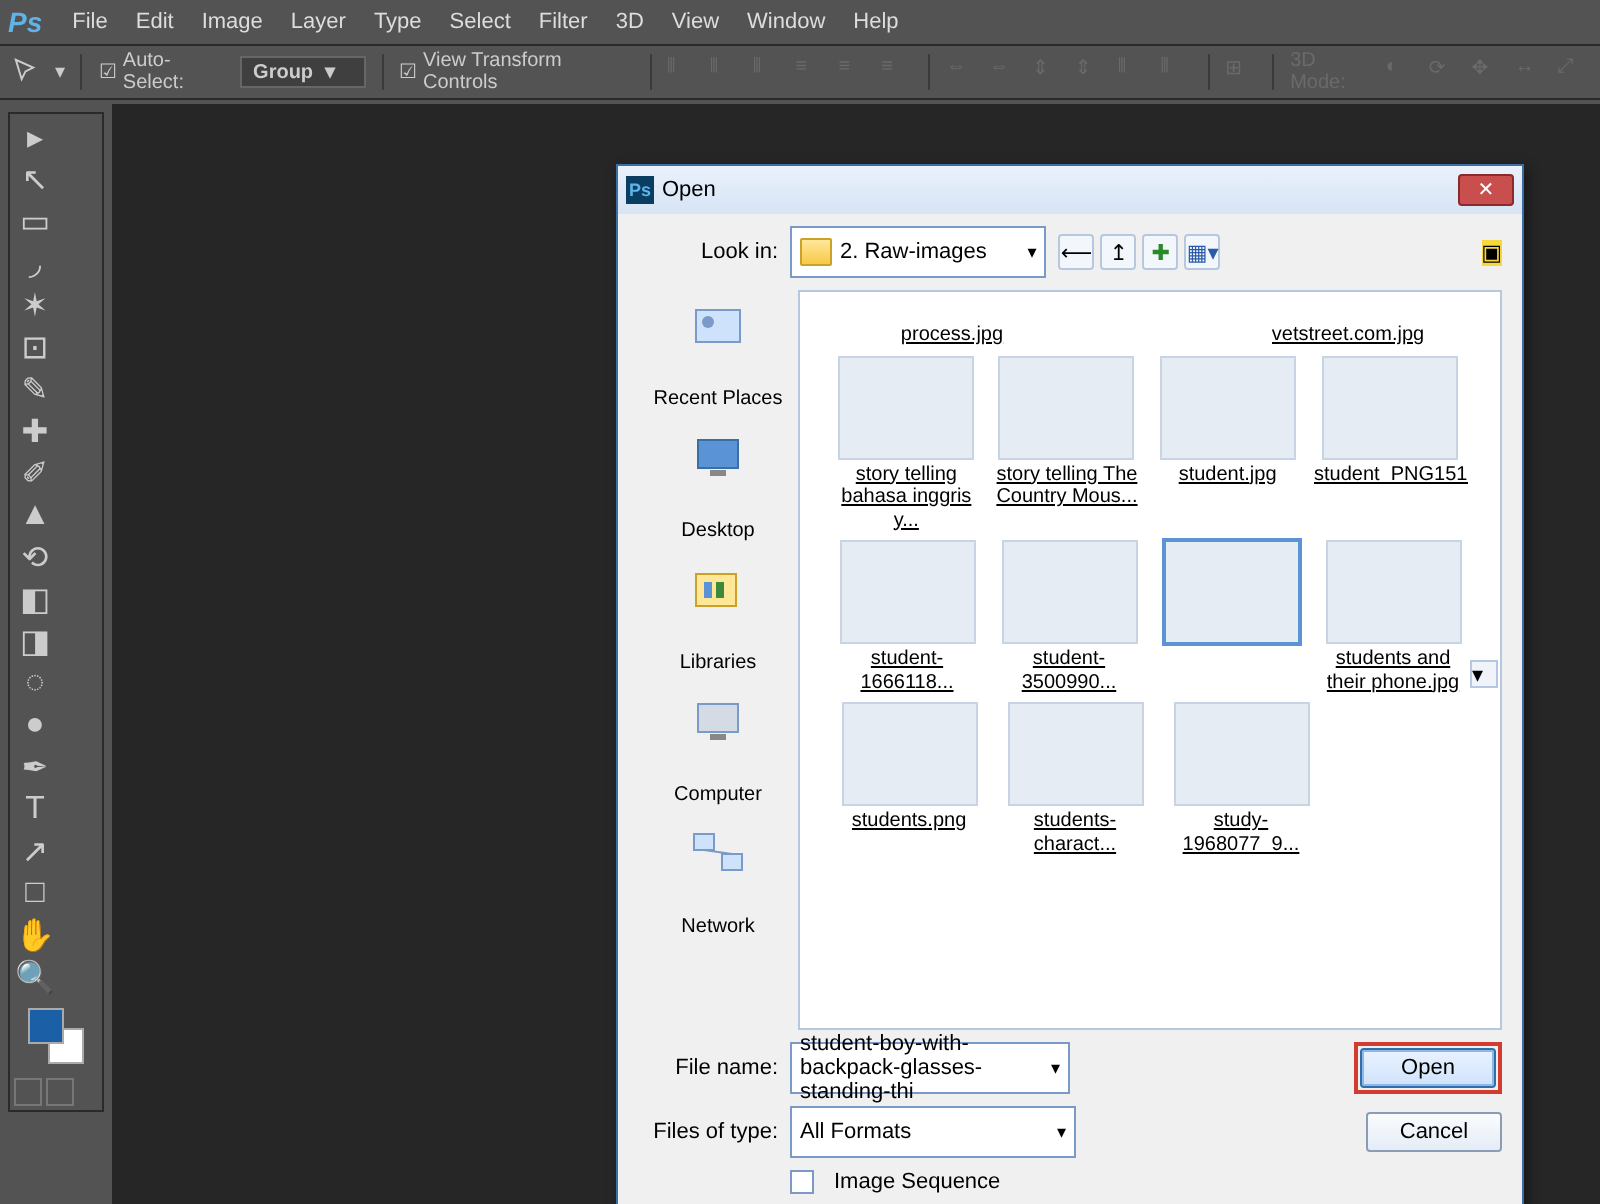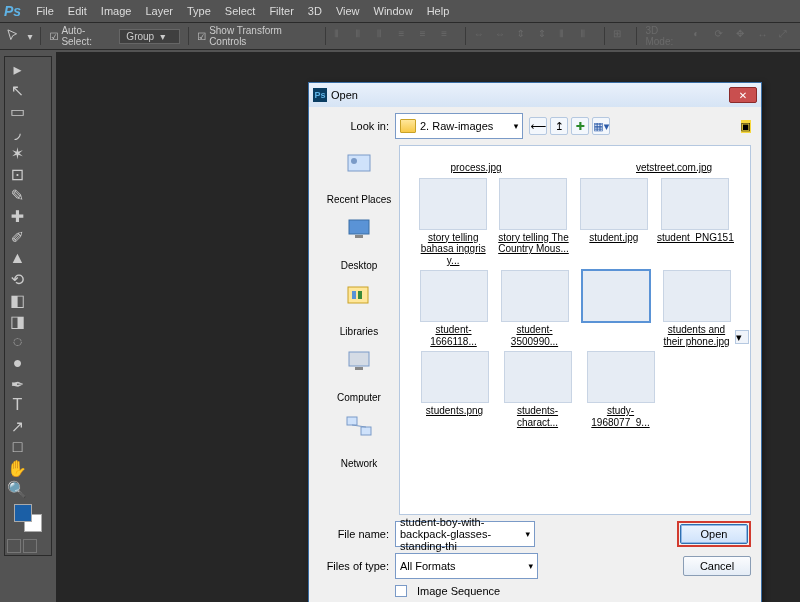--- a/index.html
+++ b/index.html
@@ -7,21 +7,21 @@
 
 
 .menubar { background:#535353; height:22px; display:flex; align-items:center; padding:0 4px; color:#ddd; font-size:11px; }
 .menubar .ps-logo { color:#5fb3e6; font-weight:bold; font-size:14px; margin-right:8px; font-style:italic; }
 .menubar .menu-item { padding:3px 7px; cursor:default; }
 
 
 .optionsbar { background:#535353; height:28px; border-top:1px solid #2a2a2a; border-bottom:1px solid #2a2a2a; display:flex; align-items:center; padding:0 6px; gap:6px; color:#ccc; font-size:10px; }
 .optionsbar .tool-icon { width:16px; height:16px; display:inline-flex; align-items:center; justify-content:center; }
 .optionsbar .chk { display:flex; align-items:center; gap:3px; }
-.optionsbar .select { background:#3f3f3f; border:1px solid #666; padding:1px 14px 1px 6px; position:relative; }
+.optionsbar .select { background:#3f3f3f; border:1px solid #666; padding:1px 14px 1px 6px; position:relative;font-weight:bold; }
 .optionsbar .divider { width:1px; height:18px; background:#3a3a3a; margin:0 2px; }
 .optionsbar .opt-icon { width:16px; height:16px; color:#999; }
 .optionsbar .disabled { color:#6a6a6a; }
 
 
 .tools { position:absolute; left:4px; top:56px; width:48px; background:#535353; border:1px solid #2a2a2a; display:flex; flex-wrap:wrap; padding:2px; gap:1px; }
 .tools .tool { width:21px; height:20px; display:flex; align-items:center; justify-content:center; color:#ccc; }
 .swatches { display:flex; flex-direction:column; align-items:center; width:100%; margin-top:4px; }
 .swatch-pair { position:relative; width:28px; height:28px; }
 .swatch-fg { position:absolute; top:0; left:0; width:18px; height:18px; background:#1b5fa6; border:1px solid #aaa; }
@@ -113,21 +113,21 @@
   <span style="color:#ccc">▾</span>
   <span class="divider"></span>
   <span class="chk">
       <span style="color:#ccc">☑</span>
       <span>Auto-Select:</span>
     </span>
   <span class="select"><span>Group</span><span style="margin-left:6px">▾</span></span>
   <span class="divider"></span>
   <span class="chk">
       <span style="color:#ccc">☑</span>
-      <span>Show Transform Controls</span>
+      <span>View Transform Controls</span>
     </span>
   <span class="divider"></span>
   <span class="opt-icon disabled">⫴</span>
   <span class="opt-icon disabled">⫴</span>
   <span class="opt-icon disabled">⫴</span>
   <span class="opt-icon disabled">≡</span>
   <span class="opt-icon disabled">≡</span>
   <span class="opt-icon disabled">≡</span>
   <span class="divider"></span>
   <span class="opt-icon disabled">⇔</span>

